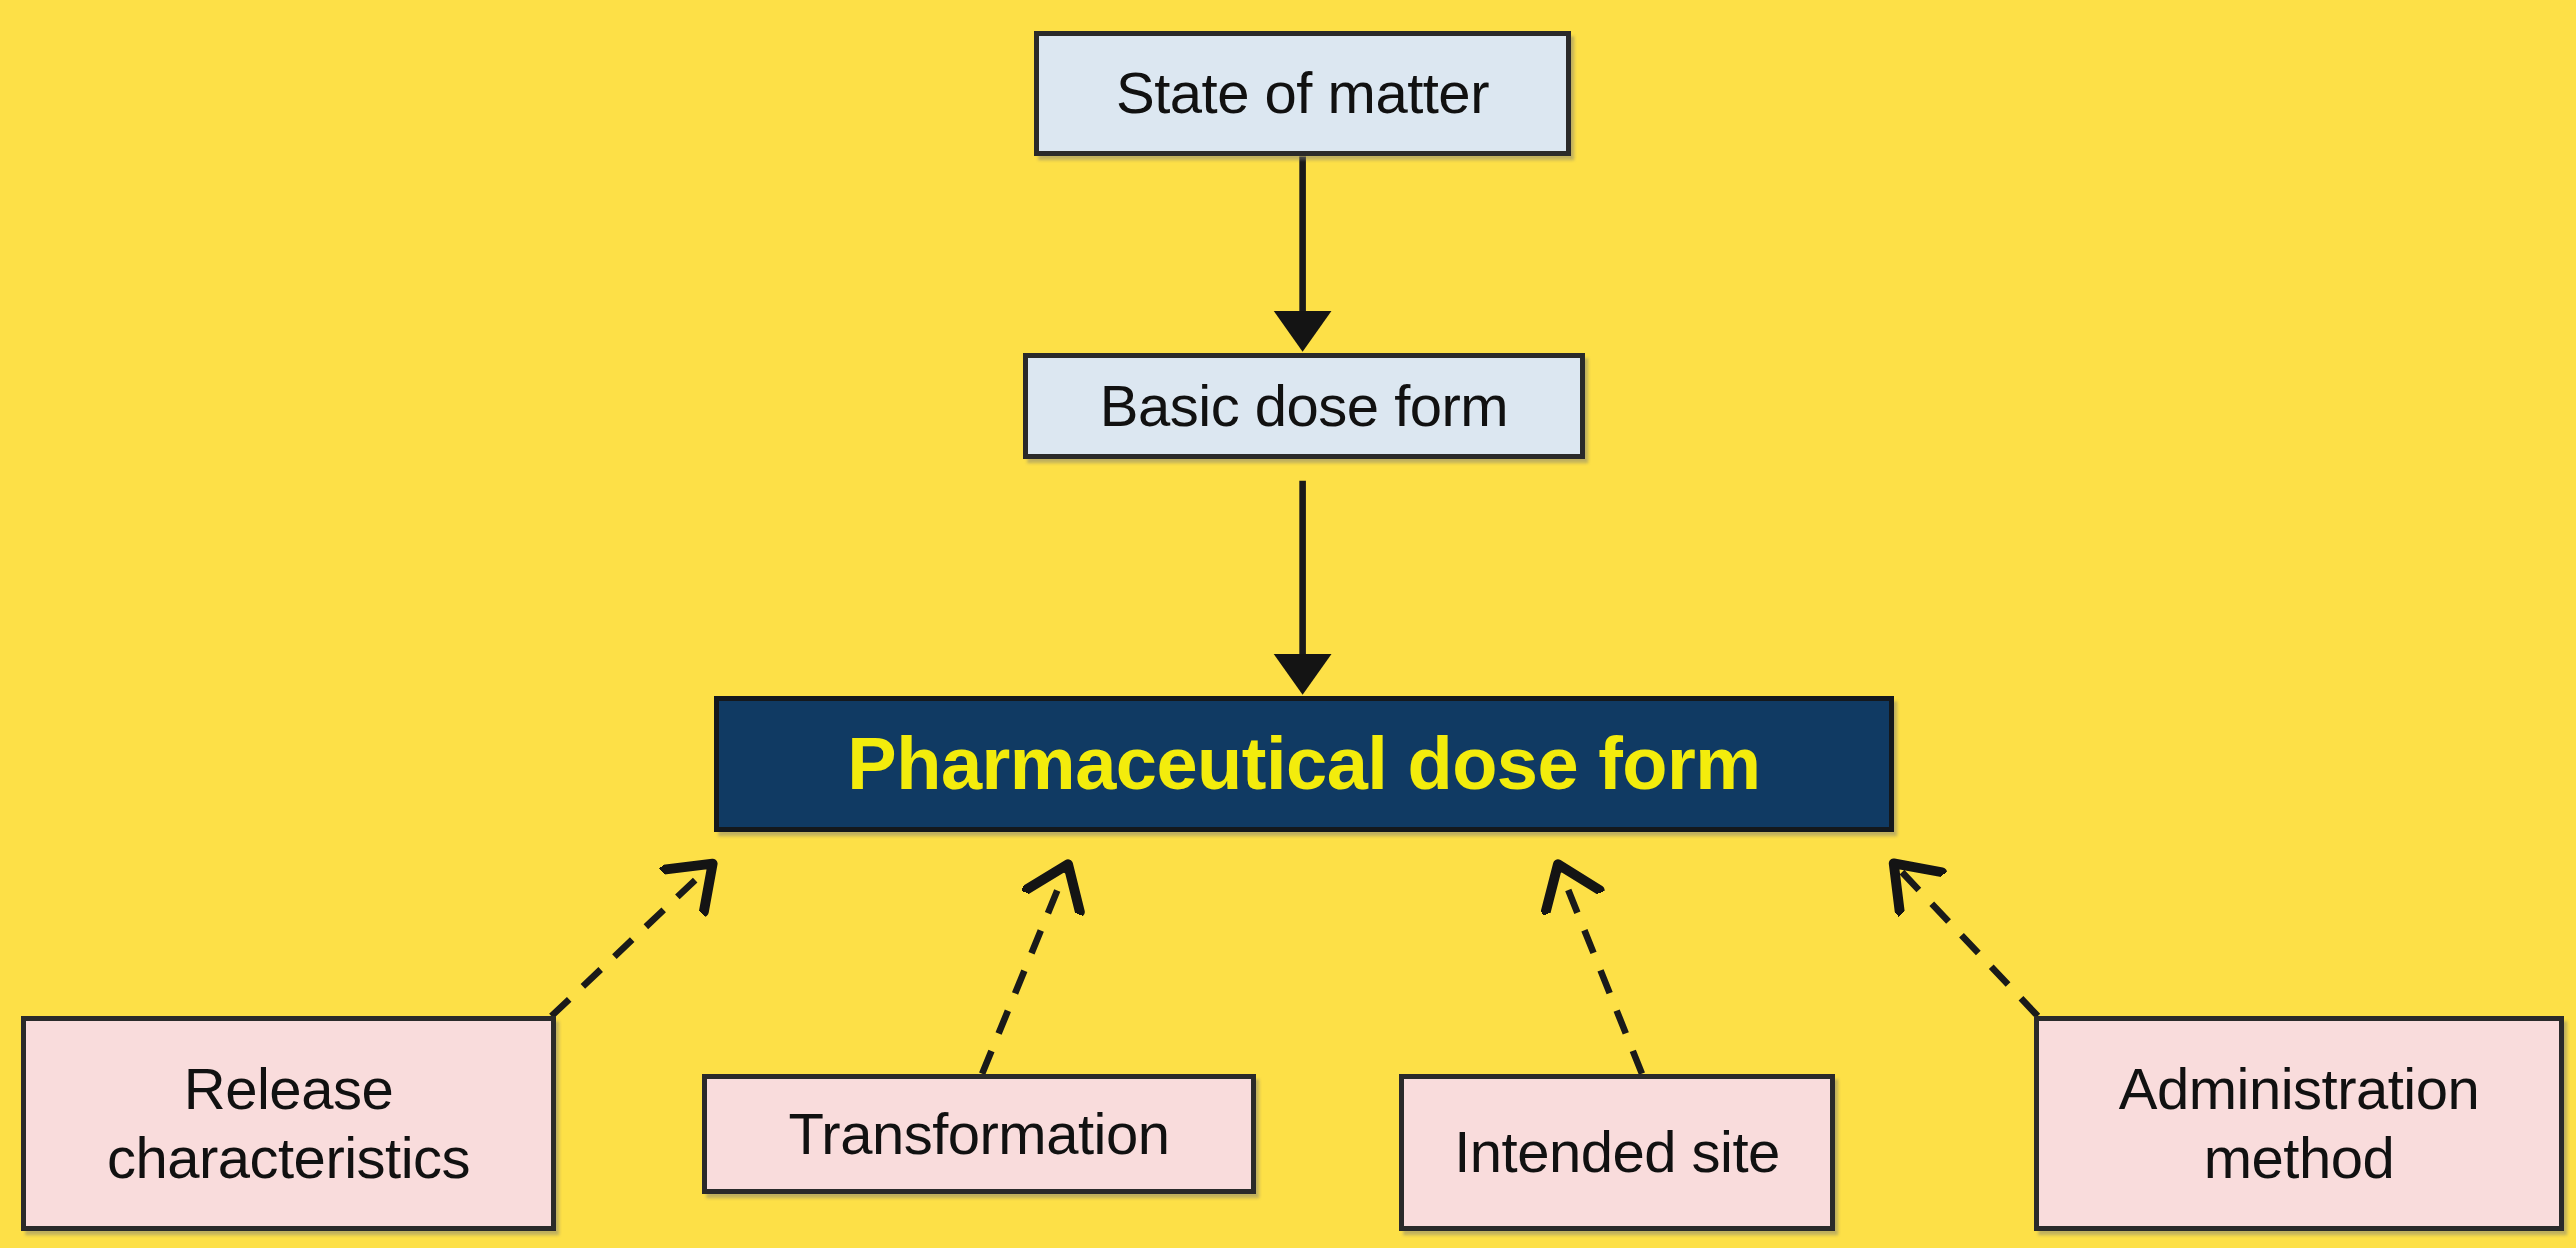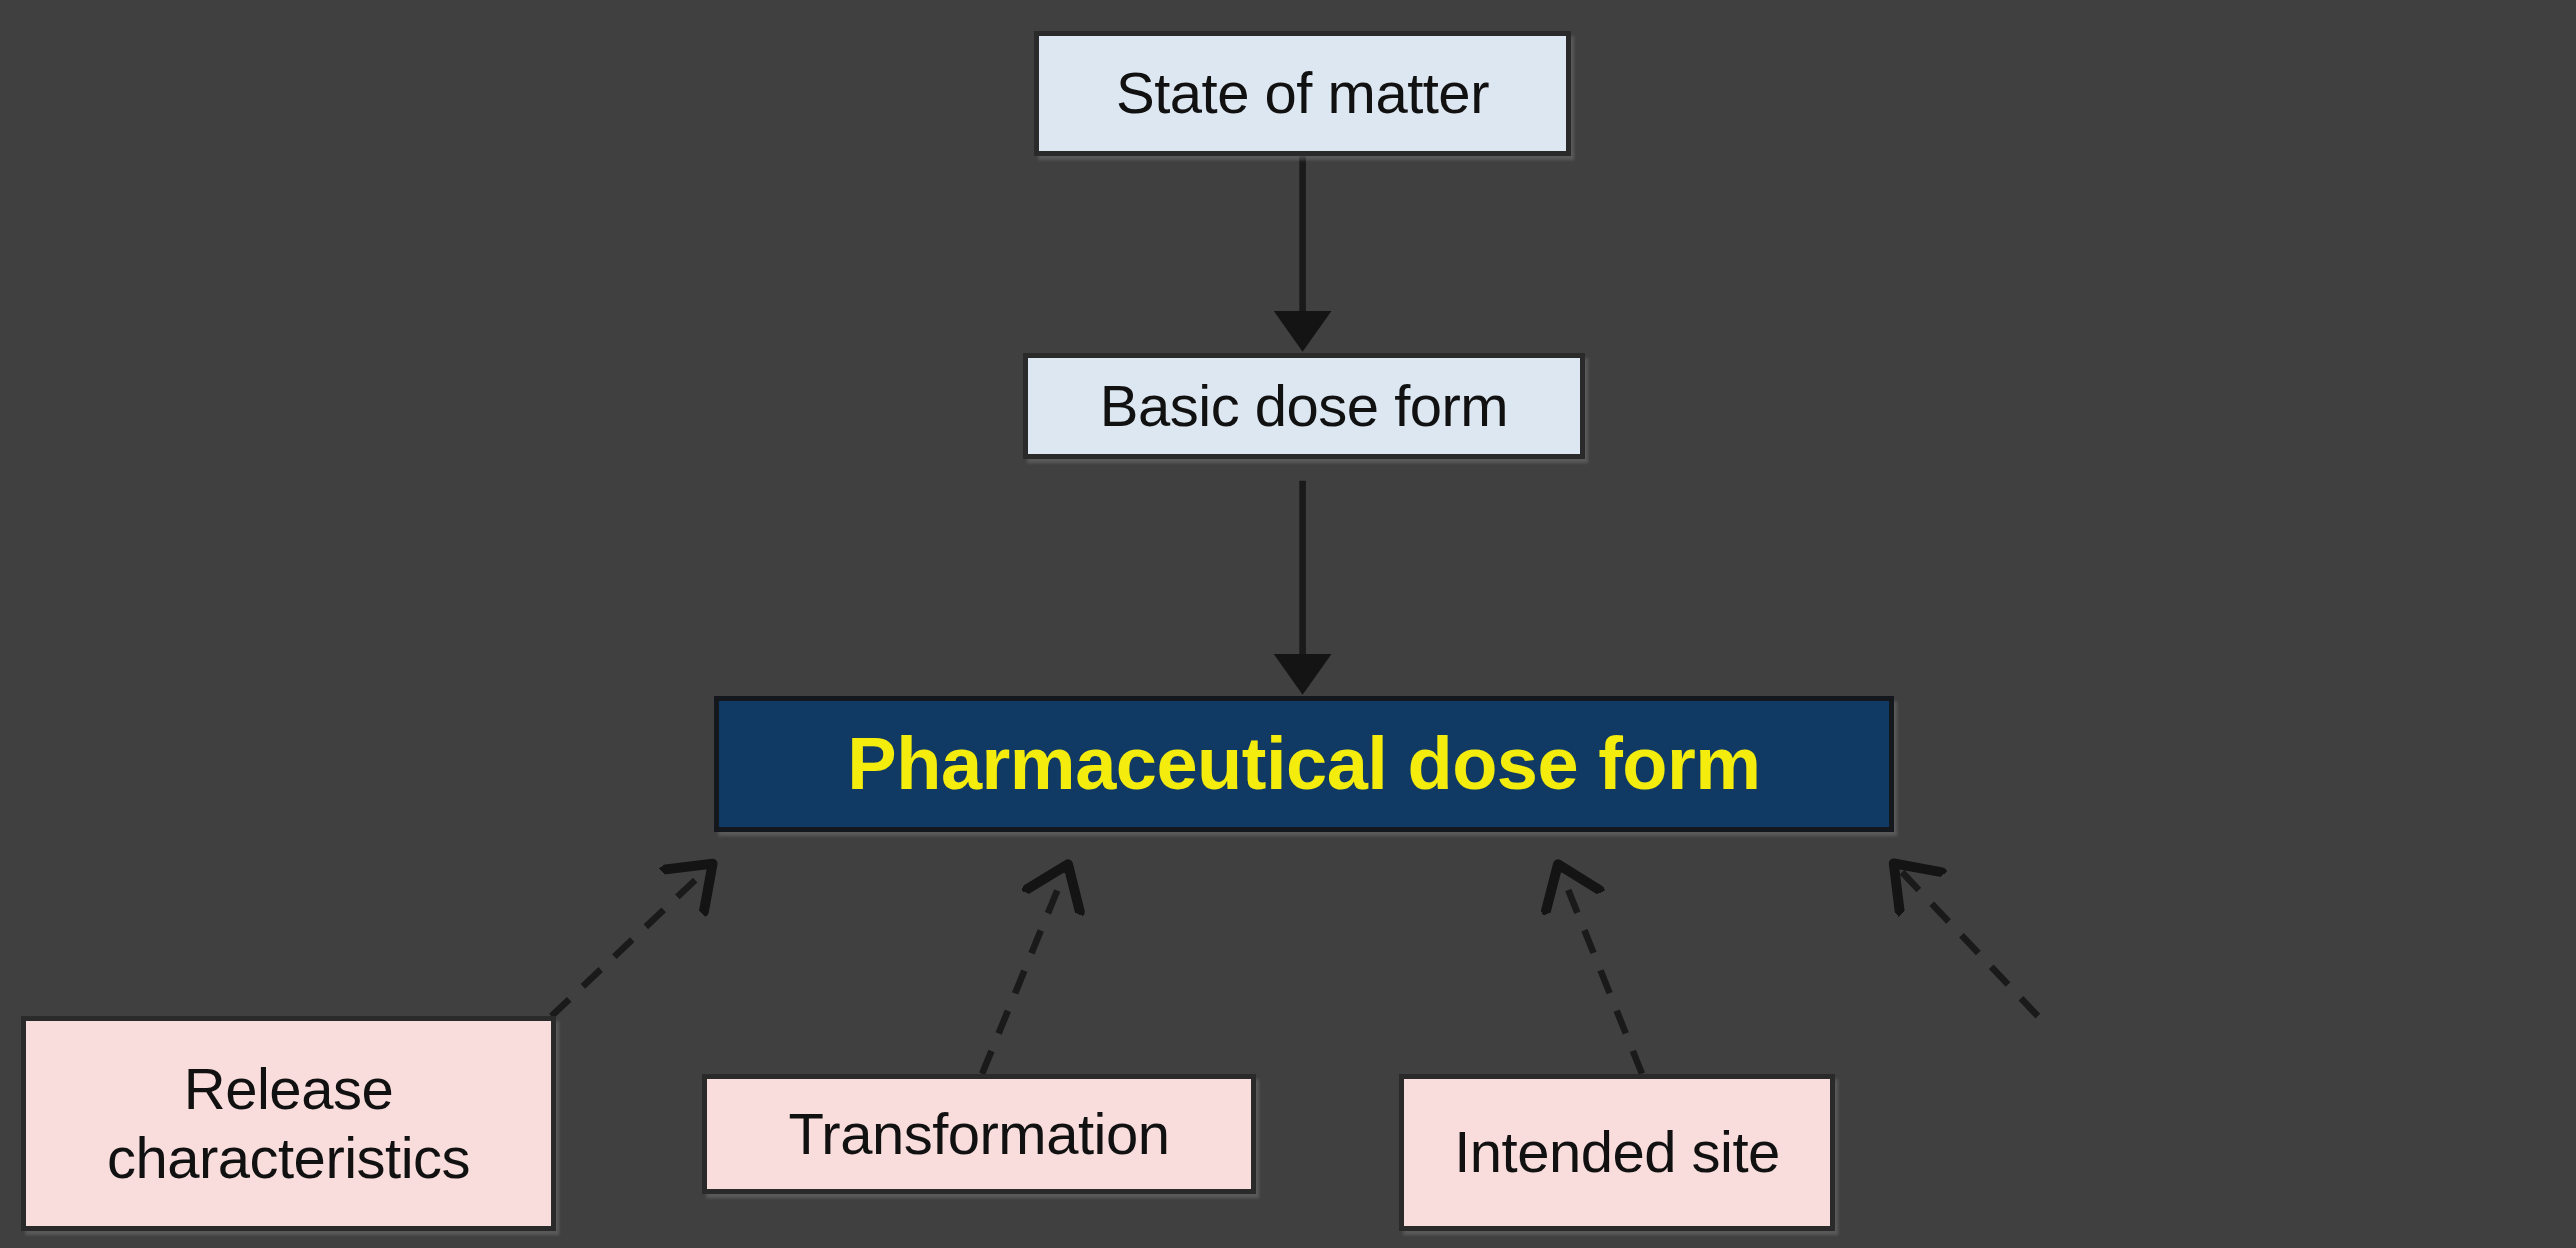--- a/index.html
+++ b/index.html
@@ -8,21 +8,21 @@
     padding: 0;
     background: #ffffff;
   }
   body {
     font-family: "Liberation Sans", sans-serif;
   }
   #diagram-root {
     position: relative;
     width: 2576px;
     height: 1249px;
-    background: #404040;
+    background: #fde047;
     overflow: hidden;
   }
   #edge-layer {
     position: absolute;
     left: 0;
     top: 0;
     width: 2576px;
     height: 1249px;
     pointer-events: none;
   }
@@ -104,15 +104,17 @@
 
   <div class="node node-main" id="node-pharmaceutical">Pharmaceutical dose form</div>
 
   <div class="node node-pink" id="node-release">Release
 characteristics</div>
 
   <div class="node node-pink" id="node-transformation">Transformation</div>
 
   <div class="node node-pink" id="node-intended-site">Intended site</div>
 
+  <div class="node node-pink" id="node-administration">Administration
+method</div>
 
 </div>
 
 
 </body></html>

